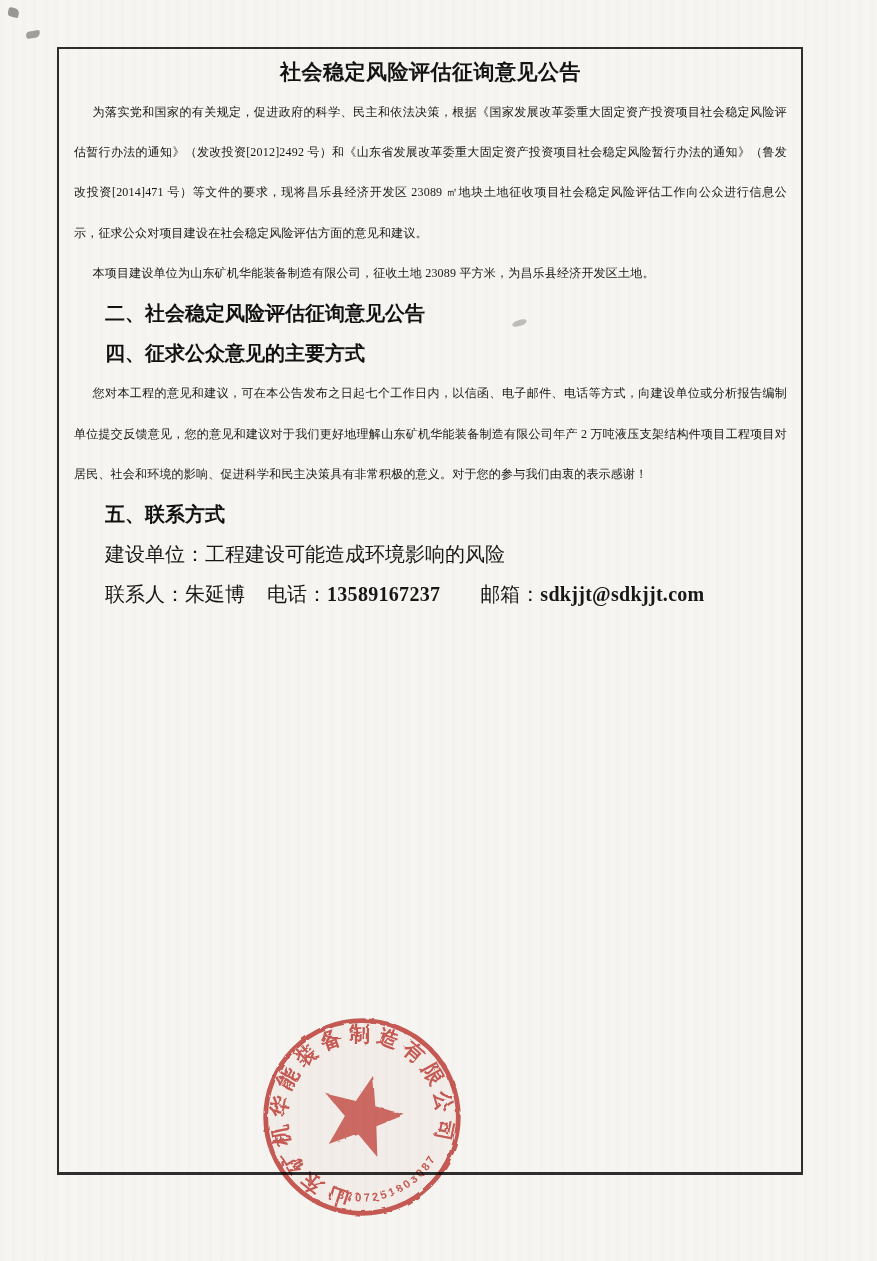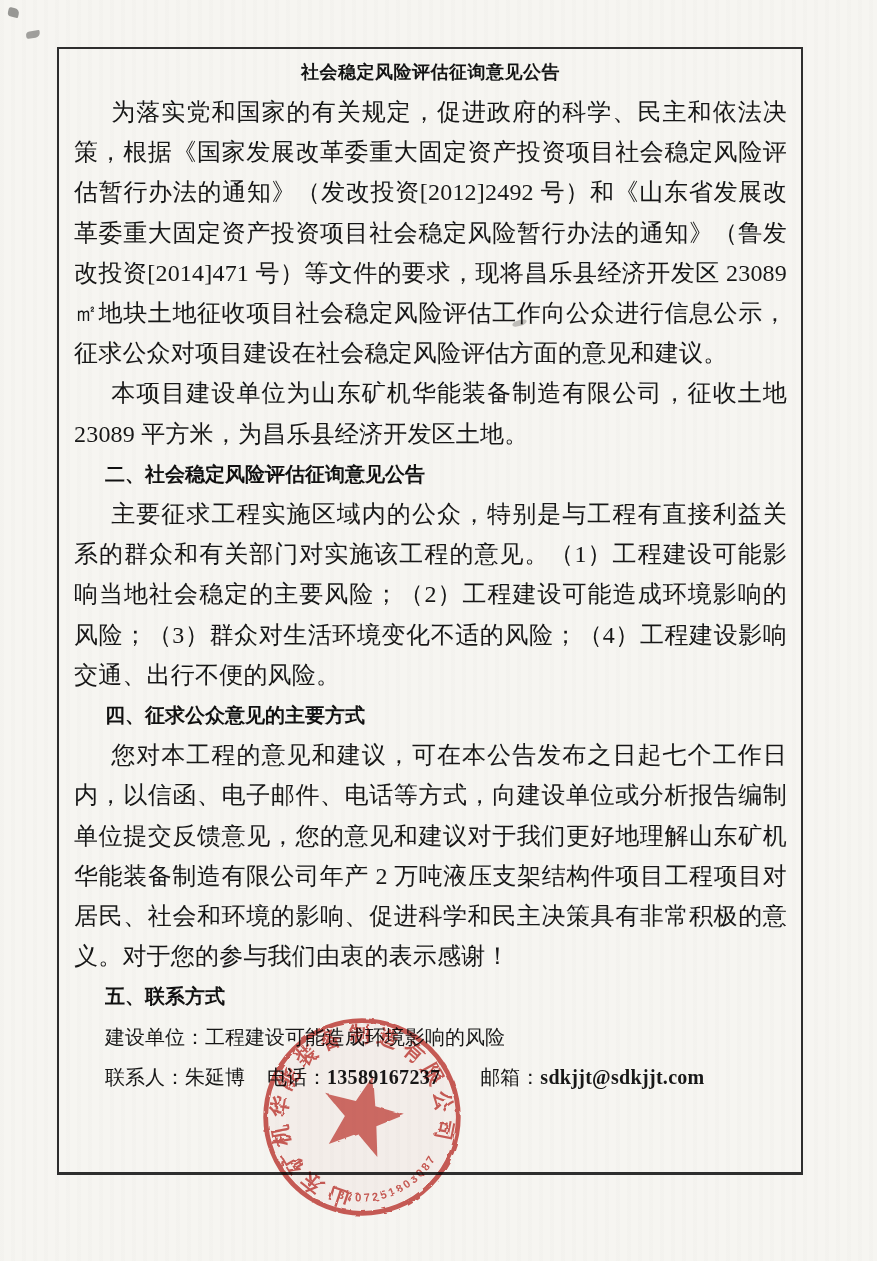--- a/index.html
+++ b/index.html
@@ -21,30 +21,30 @@
     left:57px;top:47px;
     width:746px;height:1128px;
     border:2px solid #2e2e2e;
     border-bottom-width:3px;
     box-sizing:border-box;
     padding:3px 14px 0 15px;
   }
   .doc-title{
     margin:0;
     text-align:center;
-    font-size:18px;
+    font-size:21px;
     line-height:40px;
     font-weight:700;
     color:#141414;
     font-family:"Liberation Sans","DejaVu Sans",sans-serif;
     letter-spacing:0.5px;
   }
   p.body-par{
     margin:0;
-    font-size:24px;
+    font-size:12px;
     line-height:40.2px;
     color:#171717;
     text-align:justify;
     text-indent:1.55em;
     letter-spacing:0.2px;
   }
   p.sec-heading{
     margin:0;
     font-size:20px;
     line-height:40.2px;
@@ -93,21 +93,20 @@
 
   <div class="notice-box">
     <h1 class="doc-title">社会稳定风险评估征询意见公告</h1>
 
     <p class="body-par">为落实党和国家的有关规定，促进政府的科学、民主和依法决策，根据《国家发展改革委重大固定资产投资项目社会稳定风险评估暂行办法的通知》（发改投资[2012]2492 号）和《山东省发展改革委重大固定资产投资项目社会稳定风险暂行办法的通知》（鲁发改投资[2014]471 号）等文件的要求，现将昌乐县经济开发区 23089 ㎡地块土地征收项目社会稳定风险评估工作向公众进行信息公示，征求公众对项目建设在社会稳定风险评估方面的意见和建议。</p>
 
     <p class="body-par">本项目建设单位为山东矿机华能装备制造有限公司，征收土地 23089 平方米，为昌乐县经济开发区土地。</p>
 
     <p class="sec-heading">二、社会稳定风险评估征询意见公告</p>
 
-    <p class="body-par">主要征求工程实施区域内的公众，特别是与工程有直接利益关系的群众和有关部门对实施该工程的意见。（1）工程建设可能影响当地社会稳定的主要风险；（2）工程建设可能造成环境影响的风险；（3）群众对生活环境变化不适的风险；（4）工程建设影响交通、出行不便的风险。</p>
 
     <p class="sec-heading">四、征求公众意见的主要方式</p>
     <p class="body-par">您对本工程的意见和建议，可在本公告发布之日起七个工作日内，以信函、电子邮件、电话等方式，向建设单位或分析报告编制单位提交反馈意见，您的意见和建议对于我们更好地理解山东矿机华能装备制造有限公司年产 2 万吨液压支架结构件项目工程项目对居民、社会和环境的影响、促进科学和民主决策具有非常积极的意义。对于您的参与我们由衷的表示感谢！</p>
 
     <p class="sec-heading">五、联系方式</p>
 
     <p class="contact-line">建设单位：工程建设可能造成环境影响的风险</p>
 
     <p class="contact-line">
       <span>联系人：朱延博</span><span class="phone-group"><span>电话：</span><span class="latin">13589167237</span></span><span class="email-group"><span>邮箱：</span><span class="latin">sdkjjt@sdkjjt.com</span></span>

